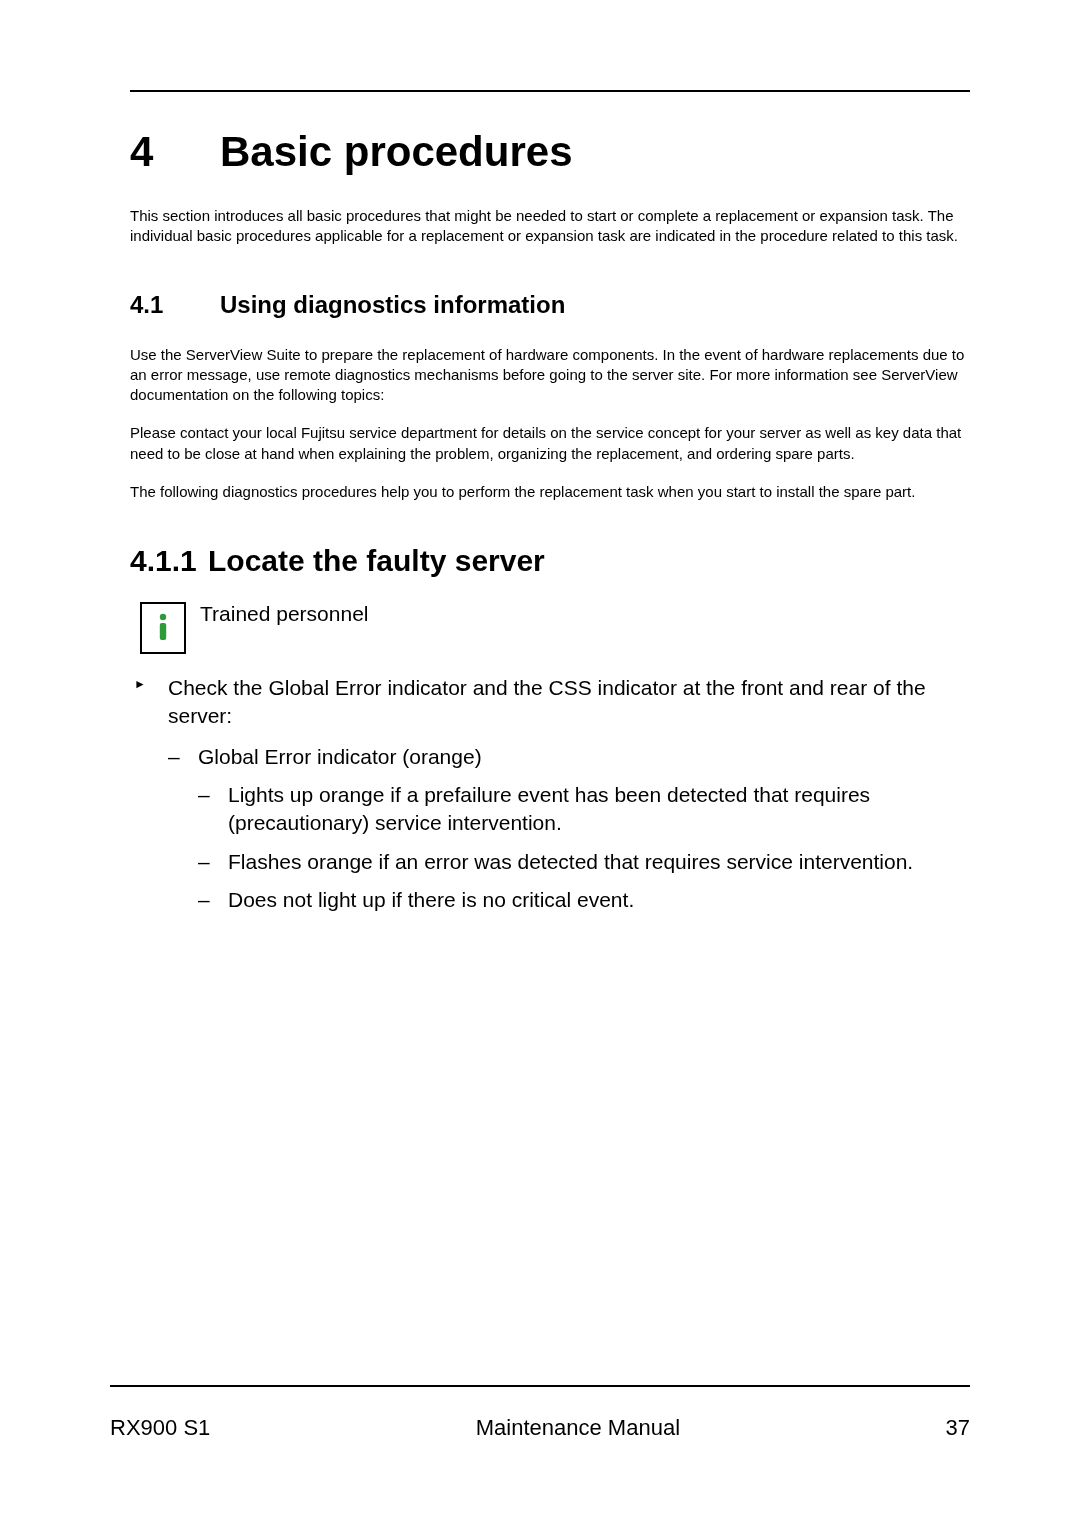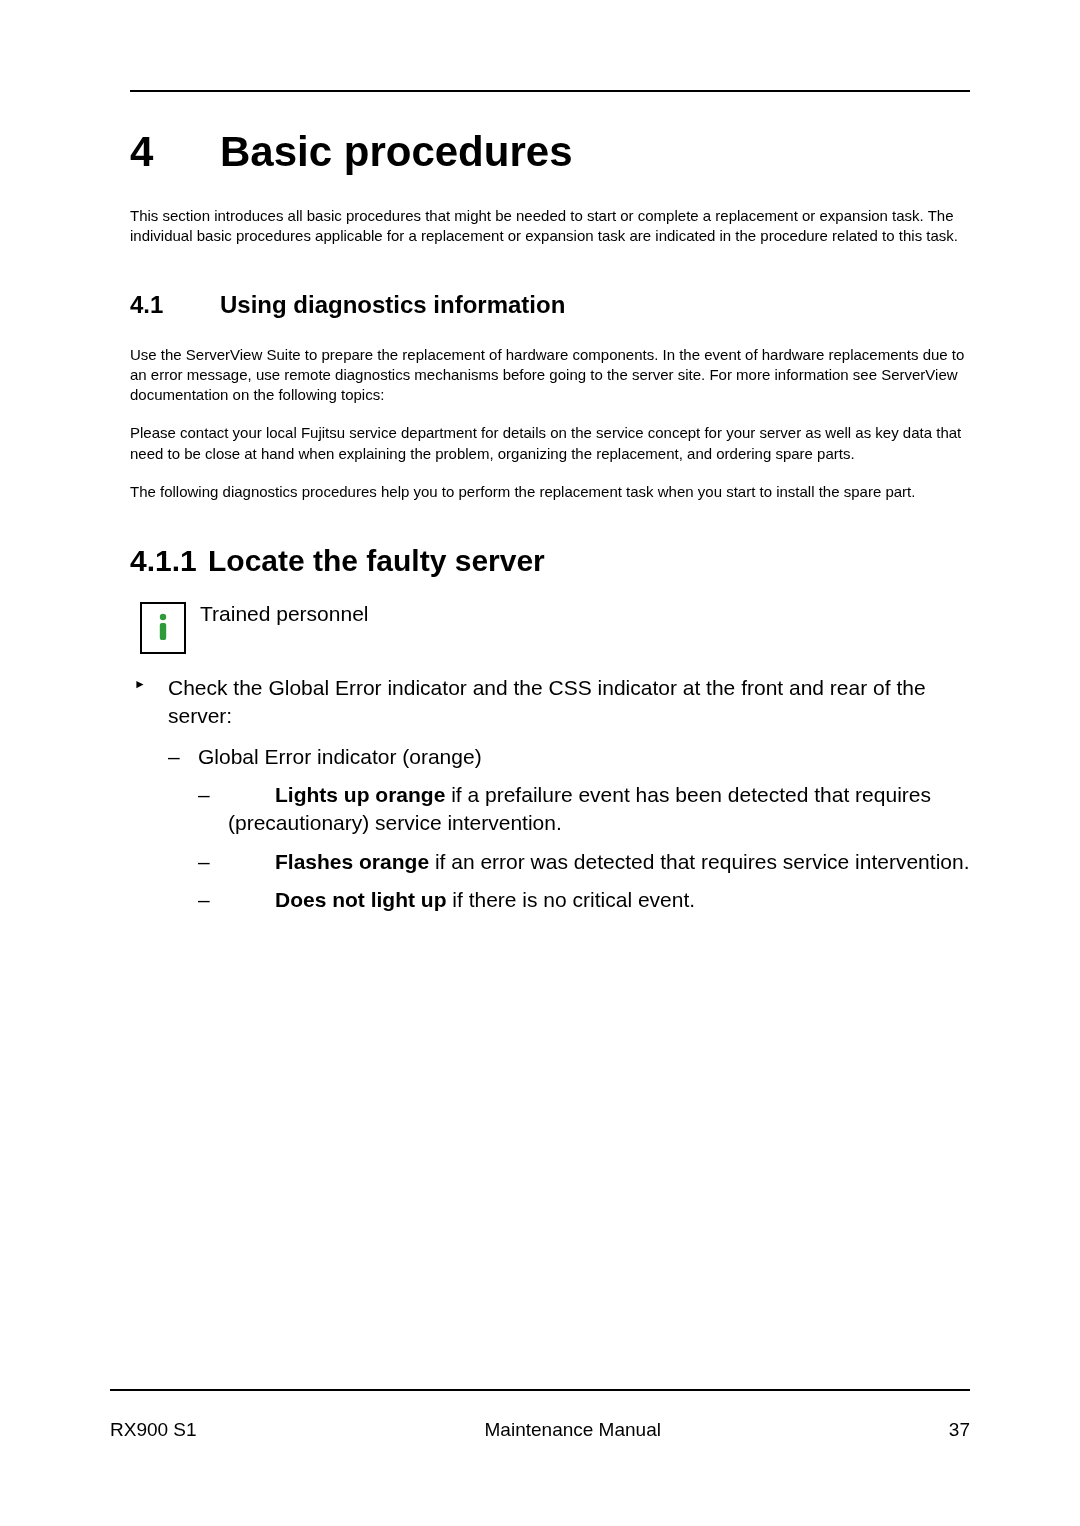--- a/index.html
+++ b/index.html
@@ -22,24 +22,24 @@
   .info-row .info-label { font-size: 21px; font-weight: normal; padding-top: 0; margin-left: 4px; }
   .step-list { list-style: none; }
   .step-list > li { font-size: 21px; line-height: 1.35; padding-left: 38px; position: relative; margin-bottom: 14px; }
   .step-list > li::before { content: "►"; position: absolute; left: 4px; top: 2px; font-size: 12px; }
   .dash-list { list-style: none; margin-top: 12px; }
   .dash-list > li { font-size: 21px; line-height: 1.35; padding-left: 30px; position: relative; margin-bottom: 12px; }
   .dash-list > li::before { content: "–"; position: absolute; left: 0; top: 0; }
   .dash-list2 { list-style: none; margin-top: 10px; }
   .dash-list2 > li { font-size: 21px; line-height: 1.35; padding-left: 30px; position: relative; margin-bottom: 10px; }
   .dash-list2 > li::before { content: "–"; position: absolute; left: 0; top: 0; }
-  .b { font-weight: bold; margin-left: 47px; }
+  .b { font-weight: normal; }
   .footer { position: absolute; left: 110px; right: 110px; bottom: 85px; }
   .rule-bottom { border-top: 2px solid #000; margin-bottom: 8px; }
-  .footer-row { display: flex; justify-content: space-between; font-size: 19px; margin-top: 28px; }
+  .footer-row { display: flex; justify-content: space-between; font-size: 22px; margin-top: 28px; }
 </style>
 </head>
 <body>
 
 <div class="page">
   <div class="rule-top"></div>
 
   <h1 class="chapter">
     <span class="num">4</span><span>Basic procedures</span>
   </h1>

